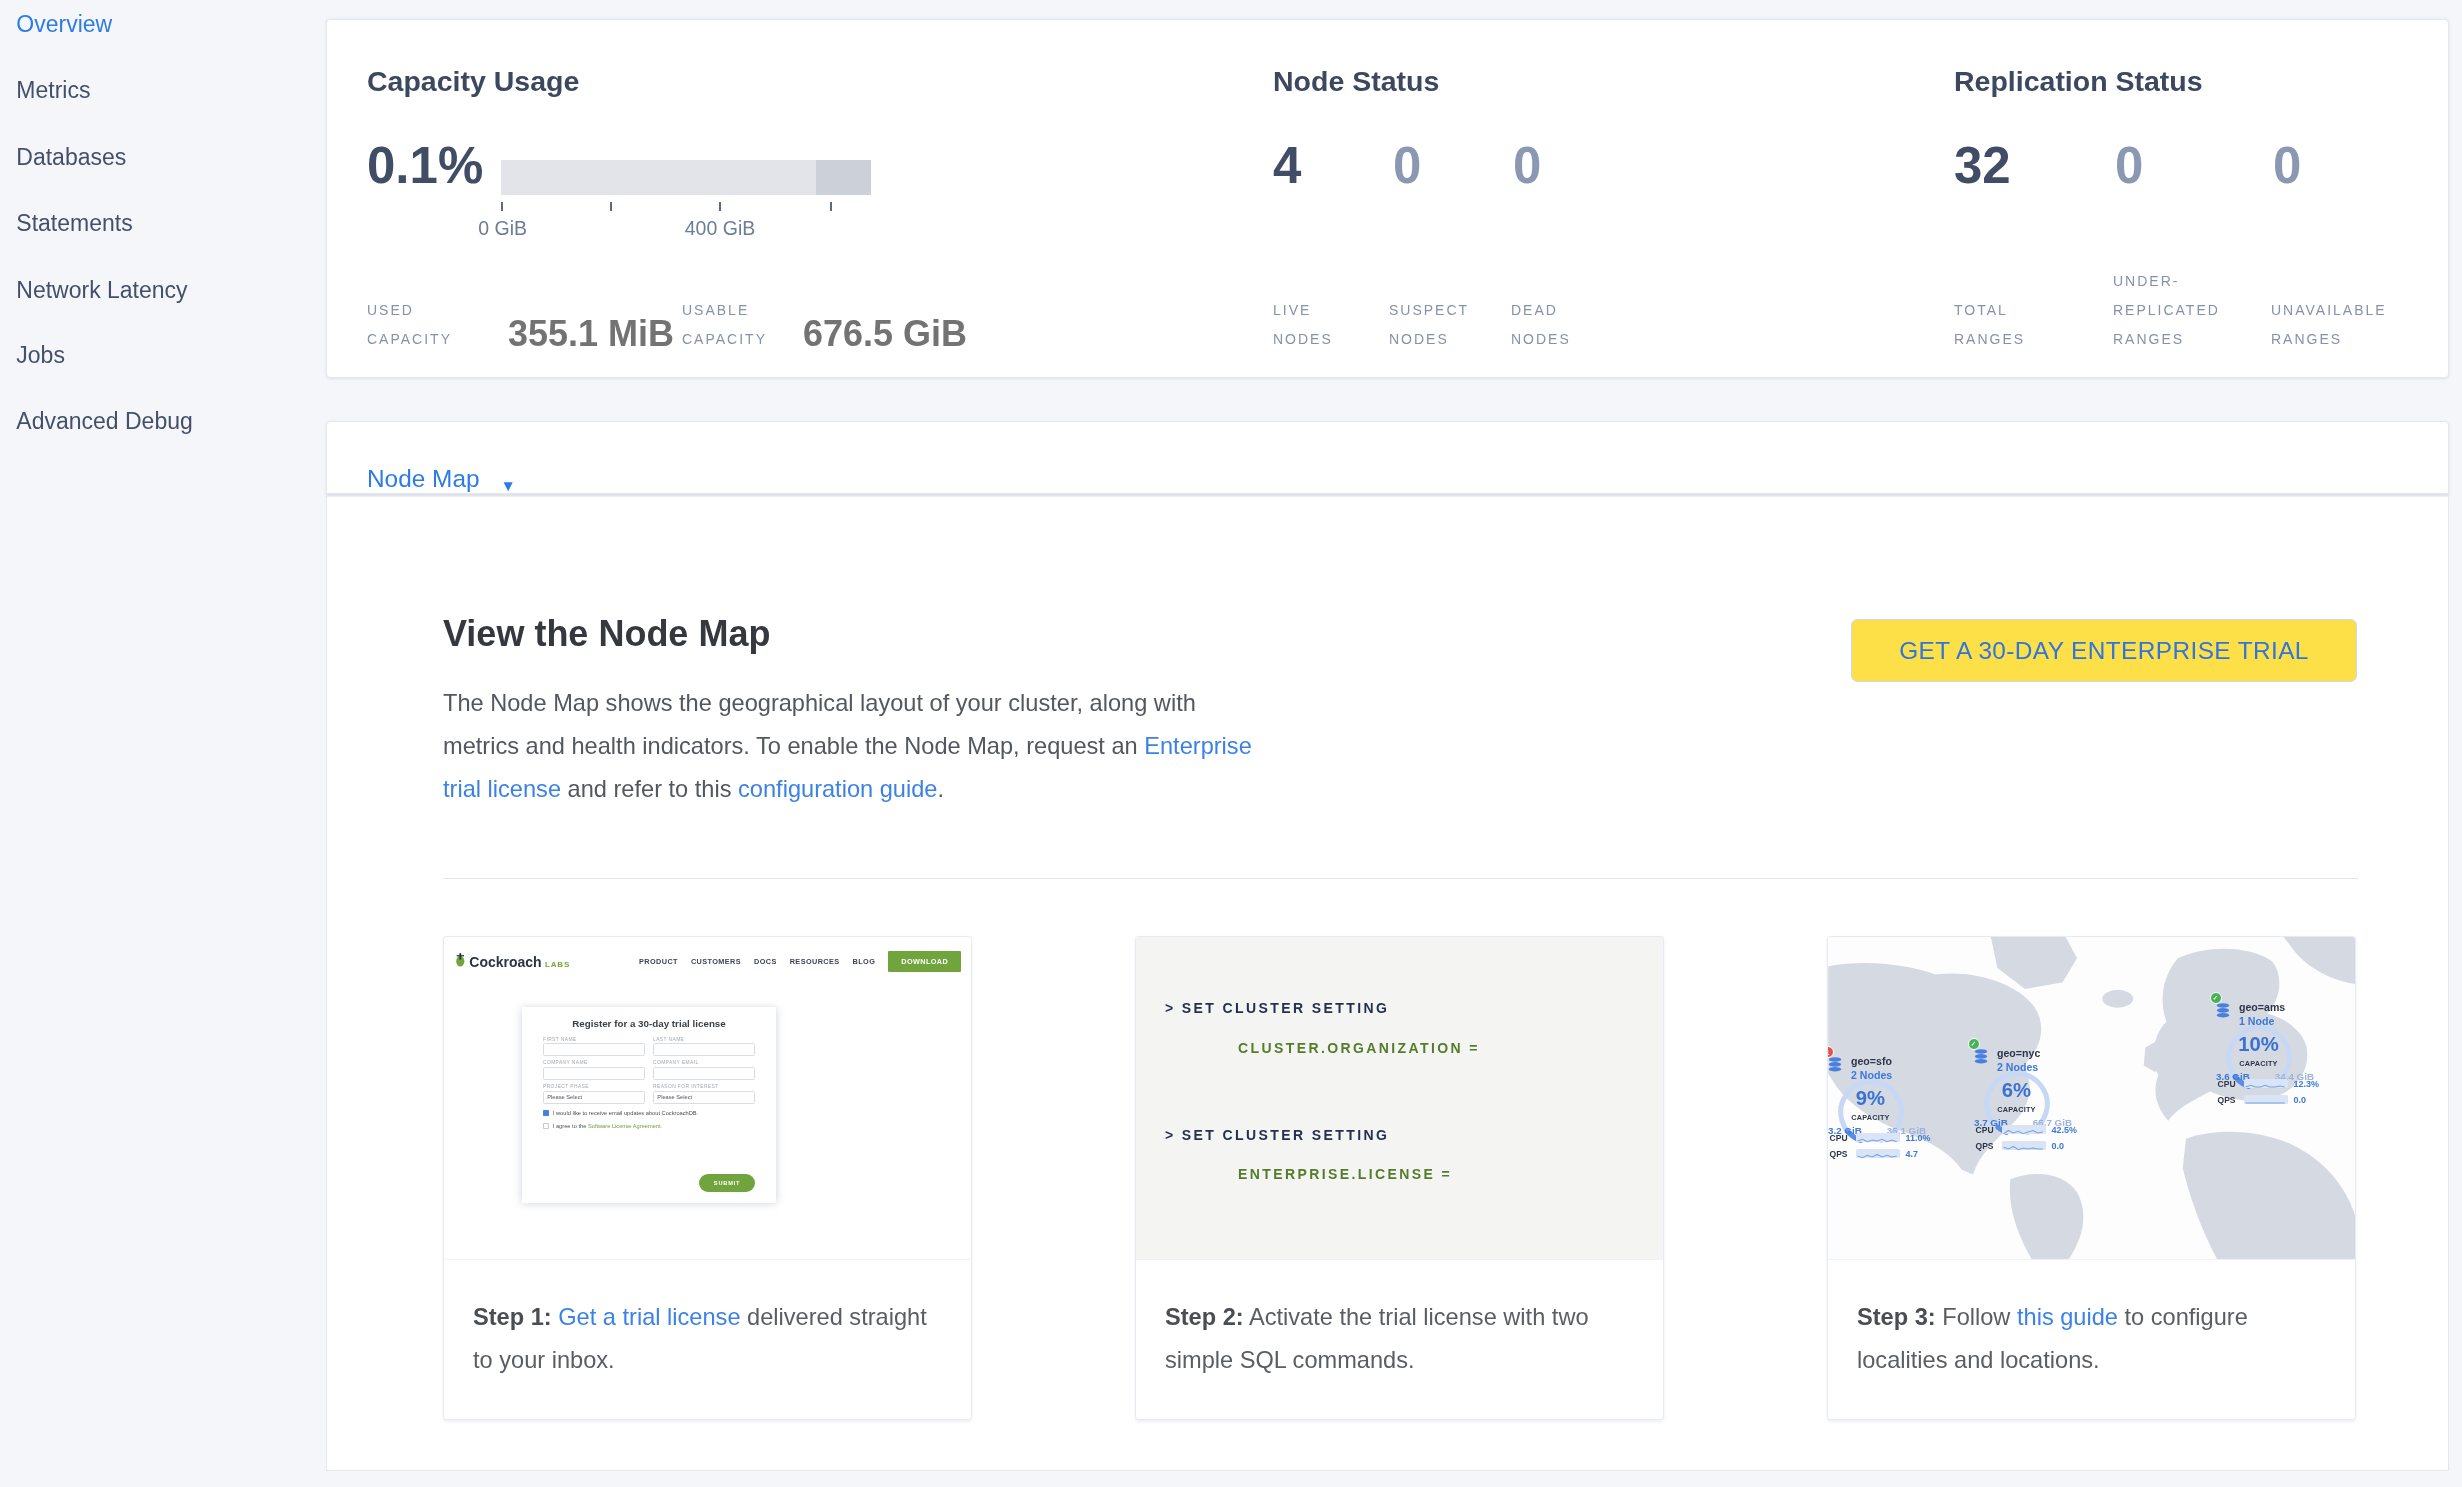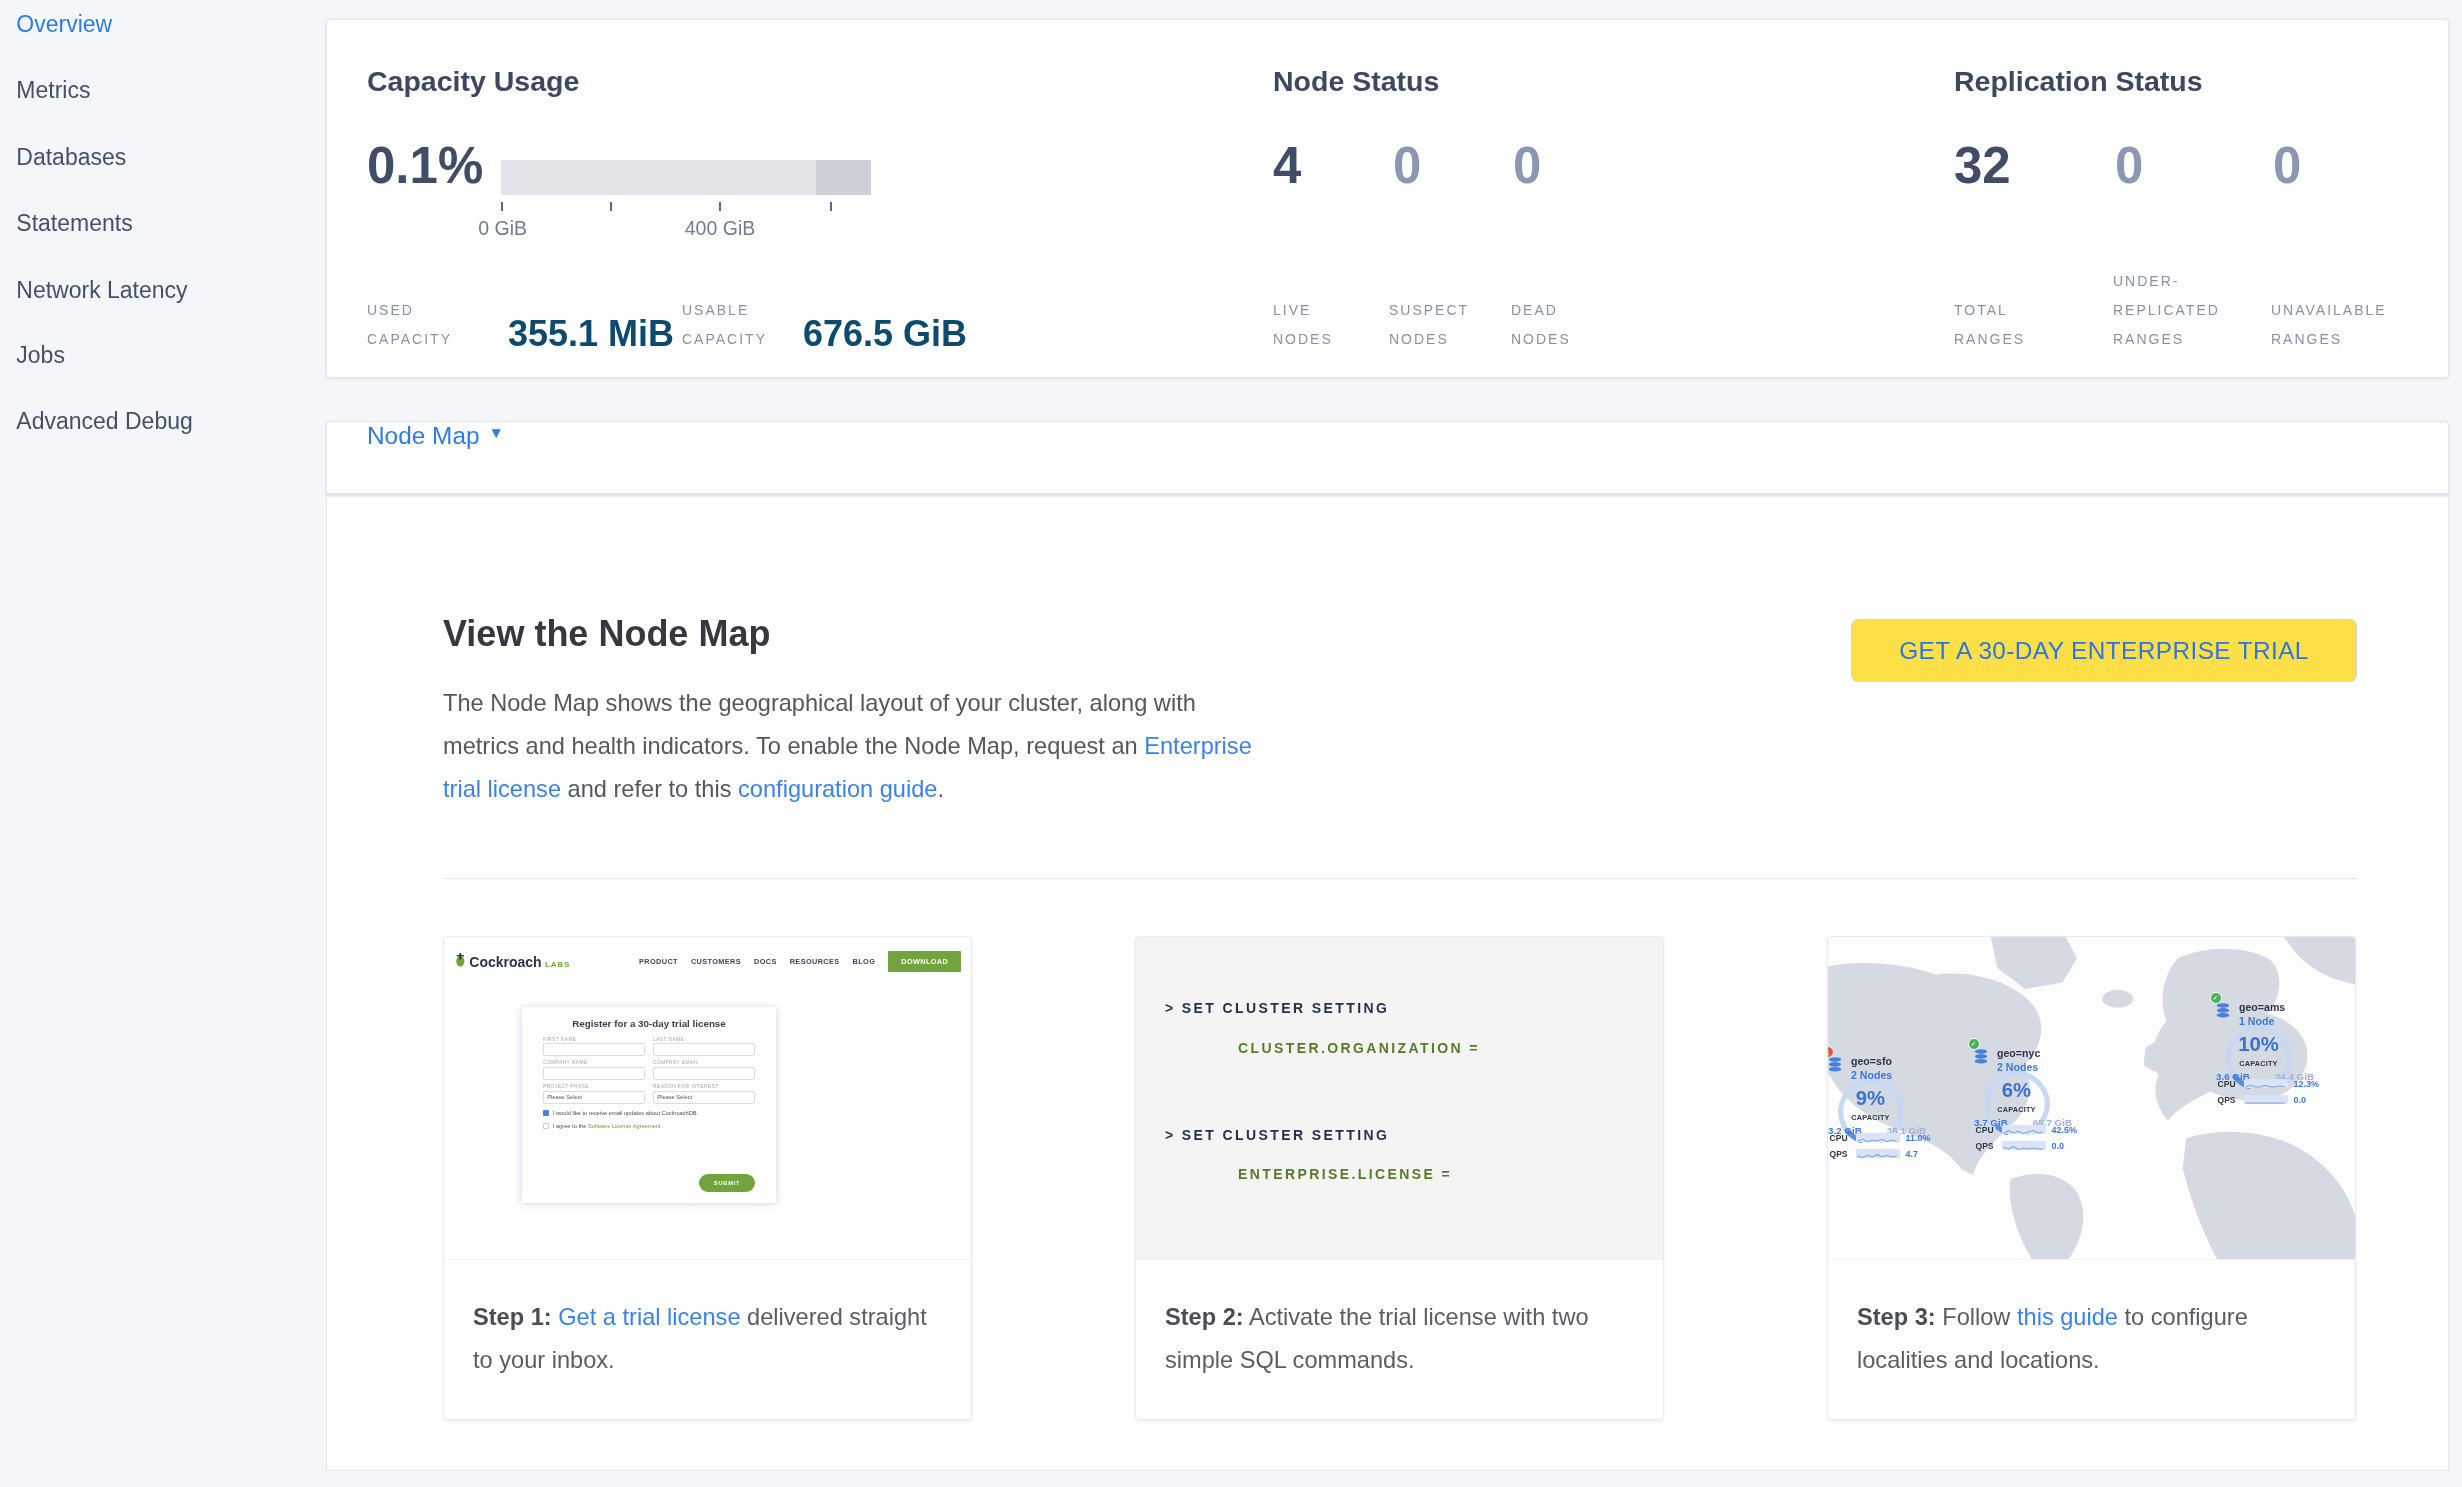--- a/index.html
+++ b/index.html
@@ -13,31 +13,31 @@
 
   
   .panel { position:absolute; left:326px; width:2123px; background:#fff; border:0.8px solid #e3e8ef; }
 
   
   .summary { top:18.7px; height:359px; border-radius:4.1px; box-shadow:0 0.8px 2.4px rgba(154,166,190,.25); }
   .sum-title { position:absolute; top:45px; font-size:28.5px; font-weight:700; color:#3c4860; }
   .big-num { position:absolute; top:120px; font-size:51px; font-weight:700; color:#414d66; line-height:1; }
   .big-num.muted { color:#8b98b3; }
   .stat-label { position:absolute; bottom:23px; font-size:14px; letter-spacing:2px; line-height:29px; color:#8691a8; white-space:pre-line; }
-  .stat-value { position:absolute; bottom:24.4px; font-size:36px; font-weight:700; color:#0c4a6e; line-height:1; }
+  .stat-value { position:absolute; bottom:24.4px; font-size:36px; font-weight:700; color:#737373; line-height:1; }
 
   .bar-wrap { position:absolute; left:174px; top:140px; width:370px; height:98px; }
   .bar { position:absolute; left:0; top:0; width:370px; height:35px; background:#e2e4ea; }
   .bar-dark { position:absolute; right:0; top:0; width:55px; height:35px; background:#ccd0d9; }
   .tick { position:absolute; top:42px; width:1.6px; height:9px; background:#5d6a84; }
   .tick-label { position:absolute; top:57px; font-size:19.5px; color:#6e7c96; transform:translateX(-50%); white-space:nowrap; }
 
   
   .selector { top:421px; height:73px; border-radius:4.1px 4.1px 0 0; box-shadow:0 1.6px 2.4px rgba(154,166,190,.28); }
-  .view-select { position:absolute; left:40px; top:0; height:100%; display:flex; align-items:flex-start; gap:9px; color:#2d7ce5; font-size:24.4px; cursor:pointer; }
+  .view-select { position:absolute; left:40px; top:0; height:100%; display:flex; align-items:flex-end; gap:21px; color:#2d7ce5; font-size:24.4px; cursor:pointer; }
   .caret { font-size:15.5px; line-height:1; padding-top:3.3px; }
 
   
   .content { top:496px; height:975px; border-top:0.8px solid #eceff4; }
   .promo-title { position:absolute; left:116px; top:116px; font-size:36px; font-weight:700; color:#35393f; }
   .promo-desc { position:absolute; left:116px; top:185px; width:818px; font-size:23.6px; line-height:43px; color:#53575e; }
   .link { color:#3b82e8; cursor:pointer; }
   .trial-btn { position:absolute; left:1524px; top:122px; width:506px; height:63px; background:#fde047; border:0.8px solid #ccd7ea; border-radius:6.5px; color:#2f74df; font-size:24.4px; letter-spacing:0.4px; display:flex; align-items:center; justify-content:center; cursor:pointer; font-family:"Liberation Sans",sans-serif; }
   .divider { position:absolute; left:116px; top:381px; width:1915px; height:0.8px; background:#e4e6ea; }
 

